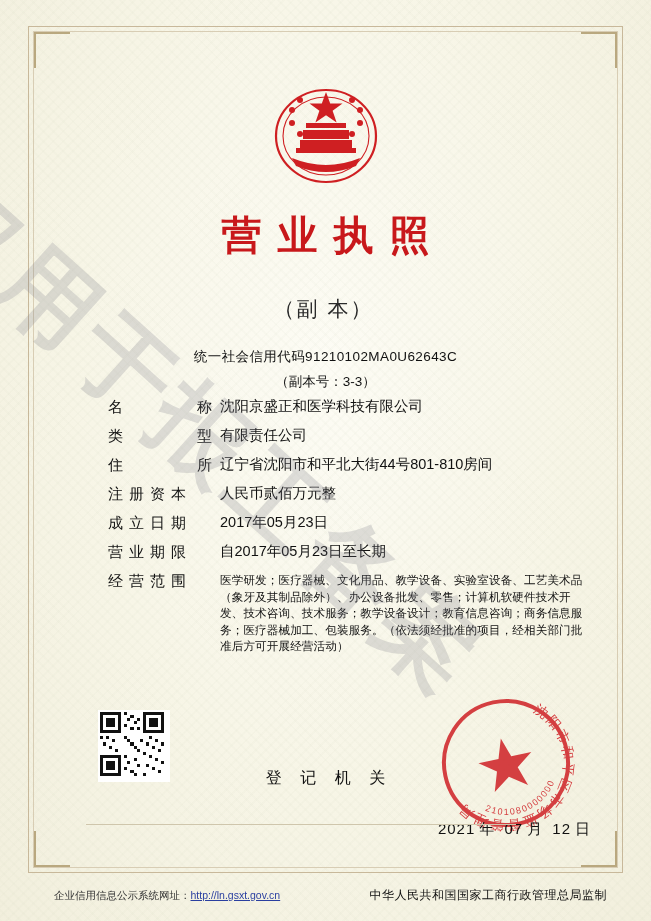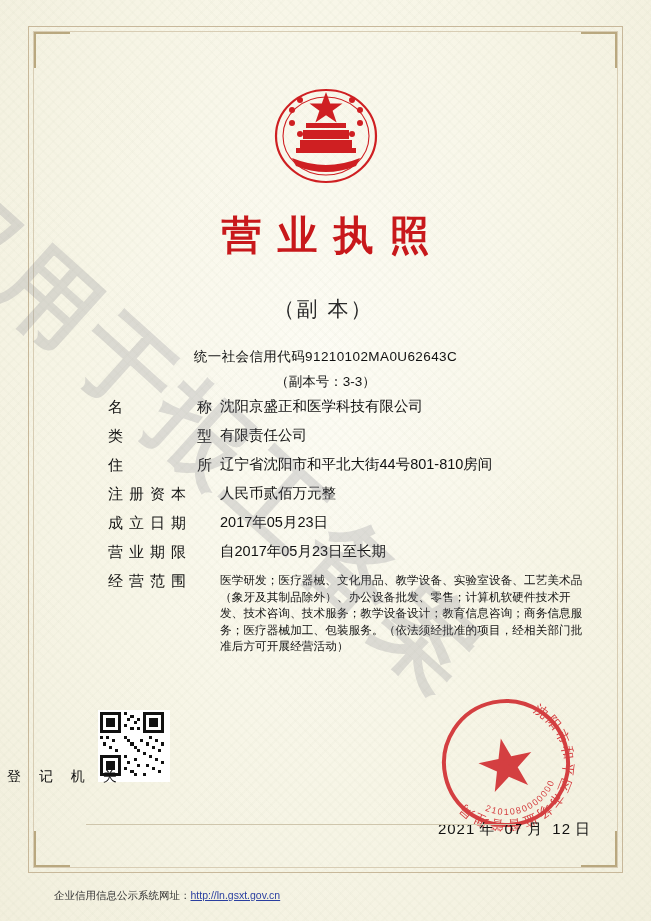--- a/index.html
+++ b/index.html
@@ -120,21 +120,22 @@
     position:absolute;left:98px;top:710px;
     width:68px;height:68px;
     background:#fff;
     padding:2px;
   }
   .qr svg{display:block;}
 
   
   .registry{
     position:absolute;left:0;right:0;top:768px;
-    font-size:14px;
+    text-align:center;
+    font-size:16px;
     letter-spacing:7px;
     color:#111;
     text-indent:7px;
   }
   .date-line{
     position:absolute;right:60px;top:820px;
     font-size:15px;
     color:#111;
     letter-spacing:1px;
   }
@@ -388,15 +389,16 @@
   </div>
 
   <div class="hr-note"></div>
 
   <div class="watermark">仅用于报工备案</div>
 
   <div class="footer">
     <div class="left">
       <span>企业信用信息公示系统网址：</span><a href="#">http://ln.gsxt.gov.cn</a>
     </div>
+    <div class="right">中华人民共和国国家工商行政管理总局监制</div>
   </div>
 
 </div>
 
 </body></html>

